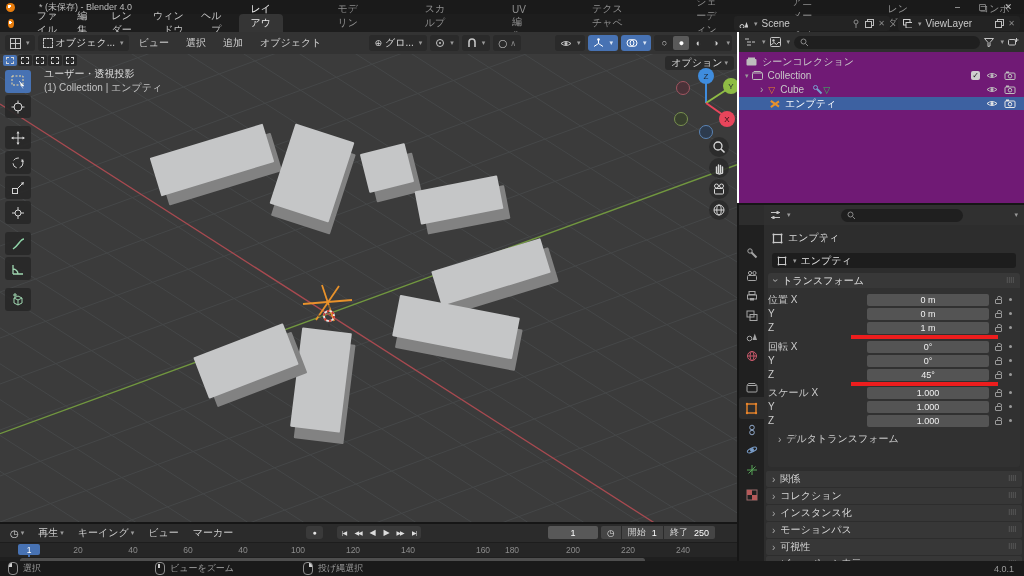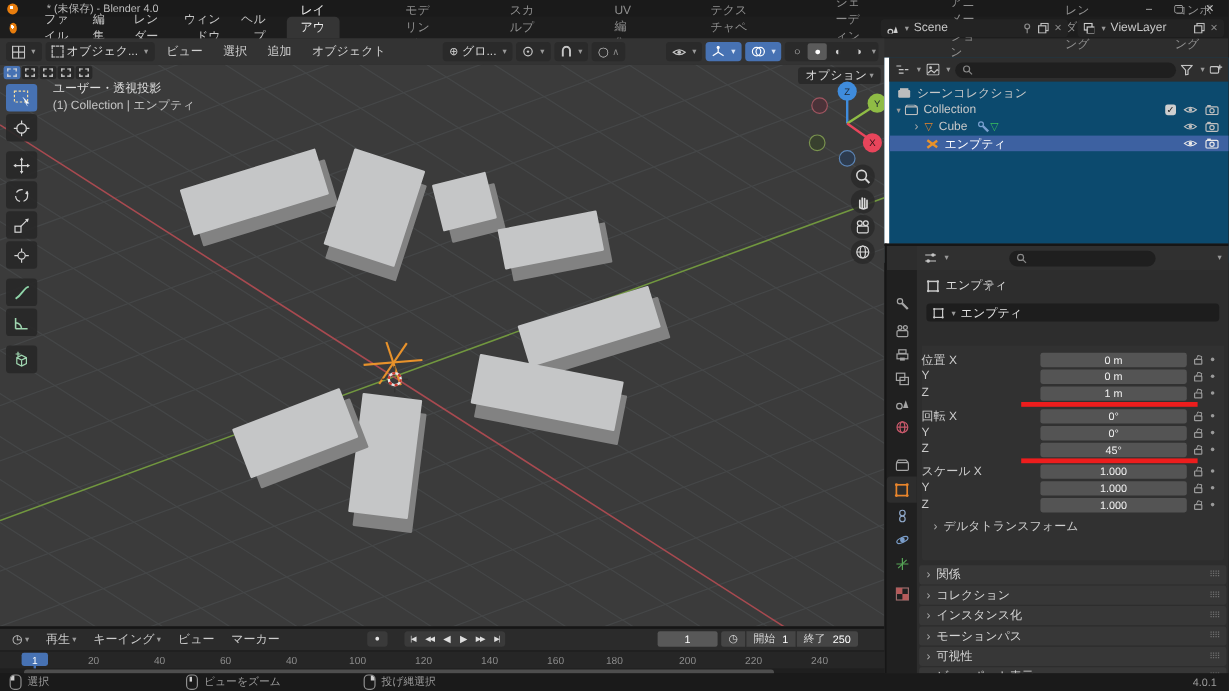--- a/index.html
+++ b/index.html
@@ -50,21 +50,21 @@
   .selmode i{width:6px;height:5px;border:1px dashed #d9d9d9;display:block;}
   #vtoolbar{position:absolute;left:5px;top:16px;display:flex;flex-direction:column;gap:1px;}
   .tbtn{width:26px;height:23px;background:rgba(40,40,40,.92);border-radius:3px;display:flex;align-items:center;justify-content:center;margin-bottom:1px;}
   .tbtn.active{background:#4772b3;}
   .tgap{height:5px;}
   .optpill{position:absolute;right:3px;top:2px;height:14px;background:rgba(40,40,40,.85);border-radius:3px;display:flex;align-items:center;padding:0 6px;color:#d8d8d8;}
   .gizmo{position:absolute;left:668px;top:11px;}
   .vbtn{position:absolute;left:709px;width:20px;height:20px;border-radius:50%;background:rgba(42,42,42,.85);display:flex;align-items:center;justify-content:center;}
 
   
-  #outliner{left:737px;top:48px;width:287px;height:171px;background:#0c4a6e;border-left:4px solid #ffffff;box-sizing:border-box;}
+  #outliner{left:737px;top:32px;width:287px;height:171px;background:#701a75;border-left:2px solid #ffffff;box-sizing:border-box;}
   #outliner .hdr{height:20px;background:#2e2e2e;display:flex;align-items:center;padding:0 5px;gap:4px;}
   .search{flex:1;height:13px;background:#1f1f1f;border-radius:7px;display:flex;align-items:center;padding:0 6px;gap:4px;}
   .orow{height:13px;display:flex;align-items:center;position:relative;color:#c8c8c8;margin-top:1px;}
   .orow.sel{background:#3d61a1;color:#fff;}
   .oright{position:absolute;right:8px;display:flex;gap:6px;align-items:center;}
   .chk{width:9px;height:9px;background:#cfcfcf;border-radius:2px;color:#222;font-size:8px;line-height:9px;text-align:center;}
   .tri{font-size:9px;}
   .axicon{position:relative;width:10px;height:10px;display:inline-block;}
   .axicon::before,.axicon::after{content:'';position:absolute;background:#e8922b;left:4.5px;top:0;width:1.5px;height:10px;}
   .axicon::before{transform:rotate(55deg);} .axicon::after{transform:rotate(-55deg);}
@@ -733,20 +733,25 @@
           <rect x="1.5" y="1.5" width="7" height="7" fill="none" stroke="#c9c9c9"></rect>
           <circle cx="1.5" cy="1.5" r="0.9" fill="#c9c9c9"></circle>
           <circle cx="8.5" cy="1.5" r="0.9" fill="#c9c9c9"></circle>
           <circle cx="1.5" cy="8.5" r="0.9" fill="#c9c9c9"></circle>
           <circle cx="8.5" cy="8.5" r="0.9" fill="#c9c9c9"></circle>
         </svg>
       <span class="chev">▾</span>
       <span>エンプティ</span>
     </div>
 
+    <div class="panelhdr">
+      <span class="pchev open">›</span>
+      <span>トランスフォーム</span>
+      <span class="grip">⠿⠿</span>
+    </div>
 
     <div class="panelbody">
       <div class="prow">
         <span class="lbl">位置 X</span>
         <span class="fld">0 m</span>
         <span class="lock"></span>
           <span class="keydot"></span>
       </div>
       <div class="prow">
         <span class="lbl">Y</span>
@@ -883,21 +888,21 @@
     </div>
     <div id="ruler">
       <div id="ruler-ticks">
           <span class="tick" style="left: 63px;">20</span>
           <span class="tick" style="left: 118px;">40</span>
           <span class="tick" style="left: 173px;">60</span>
           <span class="tick" style="left: 228px;">40</span>
           <span class="tick" style="left: 283px;">100</span>
           <span class="tick" style="left: 338px;">120</span>
           <span class="tick" style="left: 393px;">140</span>
-          <span class="tick" style="left: 448px;">160</span>
+          <span class="tick" style="left: 468px;">160</span>
           <span class="tick" style="left: 497px;">180</span>
           <span class="tick" style="left: 558px;">200</span>
           <span class="tick" style="left: 613px;">220</span>
           <span class="tick" style="left: 668px;">240</span>
         </div>
       <span class="fchip">1</span>
       <span class="phead"></span>
     </div>
     <div id="tlscroll">
       <span class="handle"></span>

